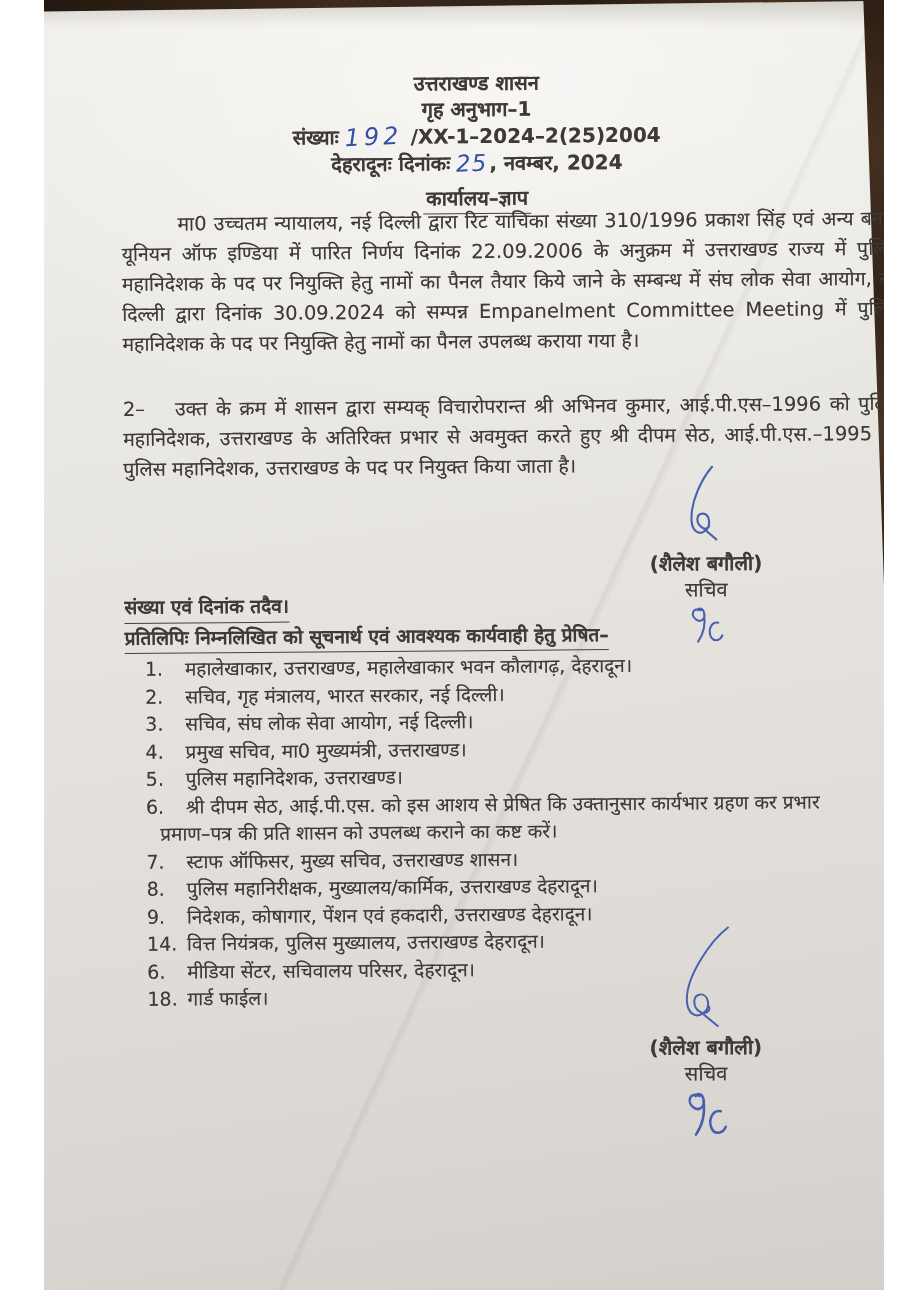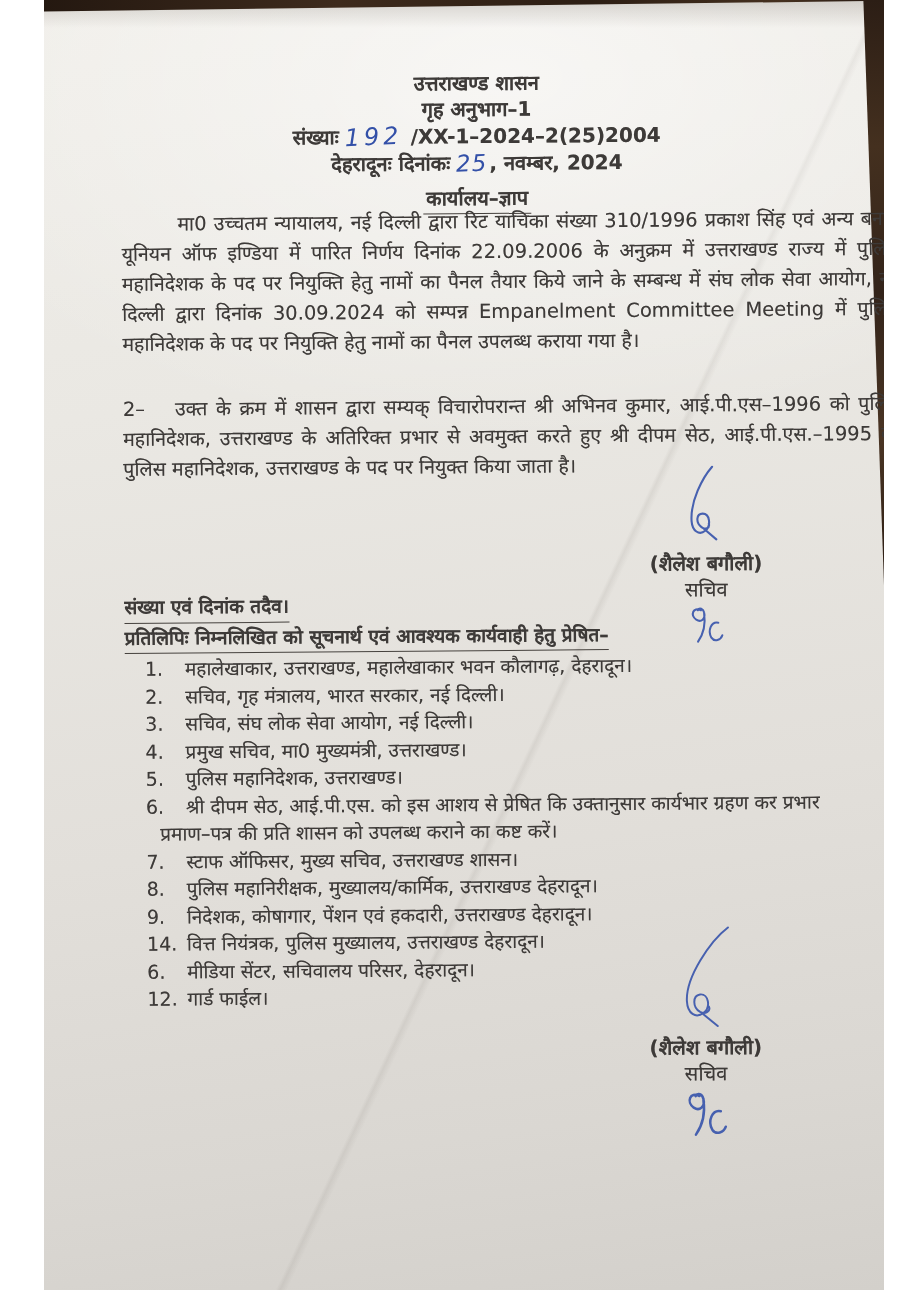--- a/index.html
+++ b/index.html
@@ -167,21 +167,21 @@
       </div>
       <div class="dist-item">
         <span class="num">14.</span>
         <span class="txt">वित्त नियंत्रक, पुलिस मुख्यालय, उत्तराखण्ड देहरादून।</span>
       </div>
       <div class="dist-item">
         <span class="num">6.</span>
         <span class="txt">मीडिया सेंटर, सचिवालय परिसर, देहरादून।</span>
       </div>
       <div class="dist-item">
-        <span class="num">12.</span>
+        <span class="num">18.</span>
         <span class="txt">गार्ड फाईल।</span>
       </div>
     </div>
 
     <div class="sig-block sig-block-2">
       <svg width="130" height="104" viewBox="0 0 140 190">
         <path class="ink" stroke-width="3.6" d="M112,6 C80,30 34,96 36,140 C37,163 52,172 66,162 C80,152 76,126 60,128 C46,130 46,152 60,160 C70,165 80,158 76,150 M62,161 L92,186"></path>
       </svg>
       <div class="sig-name">(शैलेश बगौली)</div>
       <div>सचिव</div>

